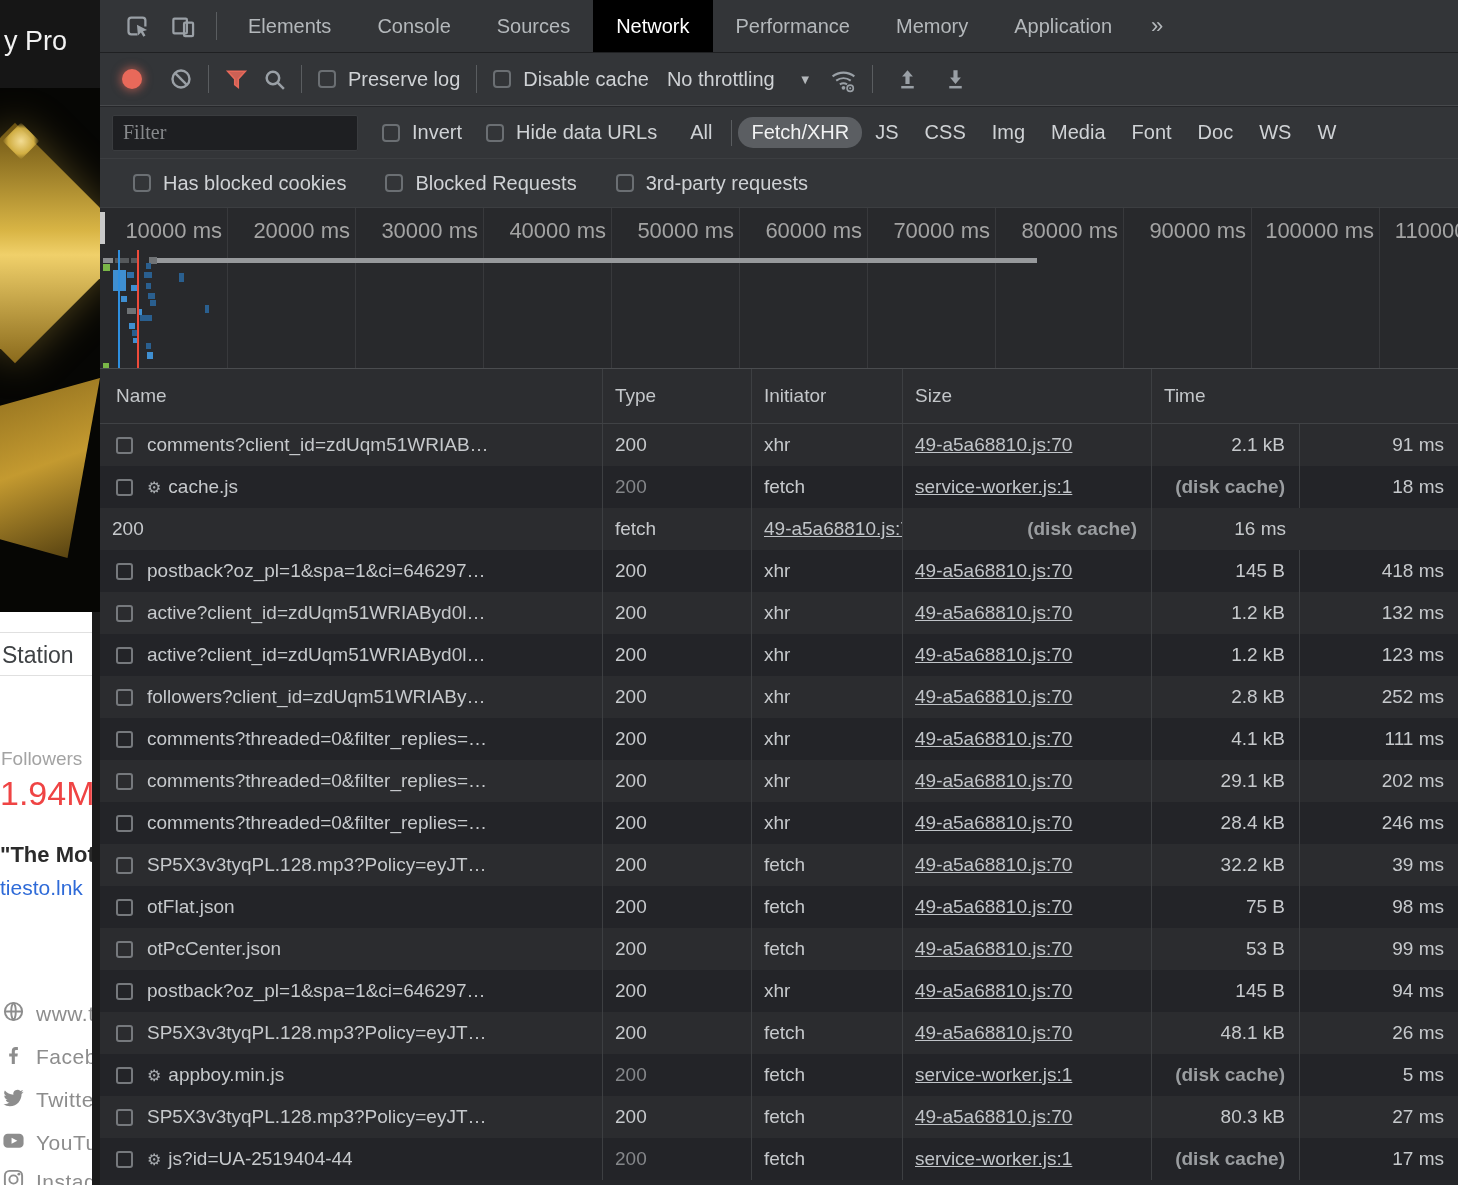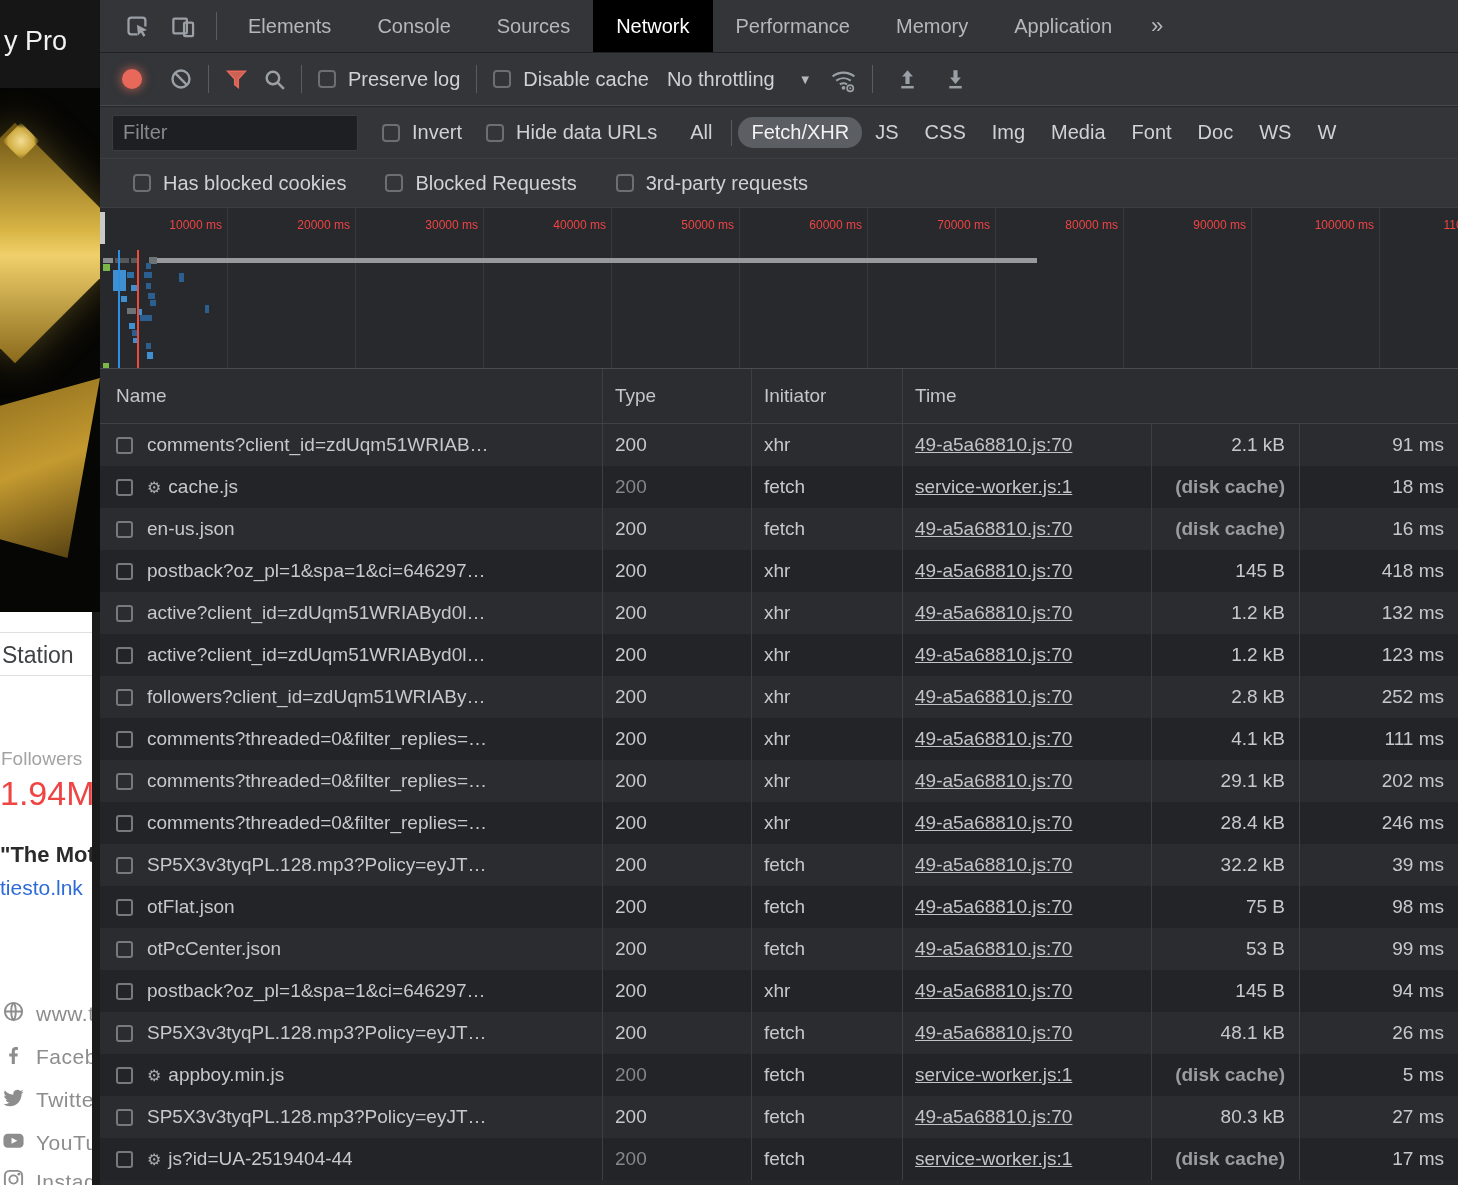--- a/index.html
+++ b/index.html
@@ -44,34 +44,34 @@
 
   .toolbar { position:absolute; left:0; top:53px; width:100%; height:53px; background:#333538; display:flex; align-items:center; border-bottom:1px solid #47494c; padding-left:22px; }
   .record-dot { width:20px; height:20px; border-radius:50%; background:var(--accent,#e8695a); box-shadow:0 0 9px 2px rgba(232,105,90,.55); margin-right:20px; }
   .chk { width:18px; height:18px; border:2px solid #6b6f73; border-radius:4px; background:transparent; flex:0 0 auto; }
   .tb-label { font-size:20px; color:#cfd2d5; margin-left:12px; white-space:nowrap; }
   .throttle { display:flex; align-items:center; margin-left:18px; }
   .throttle .txt { font-size:20px; color:#cfd2d5; }
   .throttle .caret { font-size:13px; color:#b4b8bb; margin-left:24px; }
 
   .filterrow { position:absolute; left:0; top:107px; width:100%; height:52px; background:#333538; display:flex; align-items:center; padding-left:12px; border-bottom:1px solid #3c3e41; }
-  .filter-input { width:246px; height:36px; background:#1e1f22; border:1px solid #3a3c3f; color:#d6d9dc; font-size:20px; padding:0 10px; border-radius:2px; font-family:Liberation Sans, sans-serif; }
+  .filter-input { width:246px; height:36px; background:#1e1f22; border:1px solid #3a3c3f; color:#d6d9dc; font-size:20px; padding:0 10px; border-radius:2px; font-family:Liberation Serif, serif; }
   .filter-input::placeholder { color:#87898c; }
   .f-chk-group { display:flex; align-items:center; margin-left:24px; }
   .pills { display:flex; align-items:center; margin-left:20px; }
   .pill { font-size:20px; color:#cfd2d5; padding:4px 13px; border-radius:15px; white-space:nowrap; }
   .pill.active { background:#5b5e62; color:#f1f2f3; }
   .pill-sep { width:1px; height:26px; background:#5a5d60; margin:0 6px; }
 
   .optionsrow { position:absolute; left:0; top:159px; width:100%; height:49px; background:#333538; display:flex; align-items:center; padding-left:20px; gap:26px; border-bottom:1px solid #3c3e41; }
   .opt { display:flex; align-items:center;padding-left:13px; }
 
   .overview { position:absolute; left:0; top:208px; width:100%; height:160px; background:#28292c; overflow:hidden; }
   .ov-seg { position:absolute; top:0; height:160px; border-right:1px solid #38393c; }
-  .ov-seg .tick { position:absolute; right:5px; top:10px; font-size:12px; color:#ef4444; white-space:nowrap; }
+  .ov-seg .tick { position:absolute; right:5px; top:10px; font-size:22px; color:#a3a3a3; white-space:nowrap; }
   .ov-bar { position:absolute; }
   .ov-line { position:absolute; top:42px; width:2px; height:118px; }
   .ov-handle { position:absolute; left:0; top:4px; width:5px; height:32px; background:#c9c9c9; }
 
   .nettable { position:absolute; left:0; top:368px; width:100%; height:817px; border-top:1px solid #4a4c4f; }
   .thead { display:grid; grid-template-columns:503px 149px 151px 249px 148px 158px; height:55px; background:#2c2d30; border-bottom:1px solid #404245; }
   .thead .th { display:flex; align-items:center; padding-left:12px; font-size:19px; color:#c3c6c9; border-right:1px solid #3d3f42; }
   .thead .th:first-child { padding-left:16px; }
   .thead .th:last-child { border-right:none; }
   .trow { display:grid; grid-template-columns:503px 149px 151px 249px 148px 158px; height:42px; }
@@ -347,20 +347,21 @@
         <div class="ov-bar" style="left: 3px; top: 155px; width: 6px; height: 5px; background: rgb(122, 182, 72);"></div>
         <div class="ov-line" style="left: 18px; background: rgb(46, 143, 224);"></div>
         <div class="ov-line" style="left: 37px; background: rgb(238, 75, 59);"></div>
       </div>
 
     <div class="nettable">
       <div class="thead" id="thead">
           <div class="th">Name</div>
           <div class="th">Type</div>
           <div class="th">Initiator</div>
+          <div class="th">Size</div>
           <div class="th">Time</div>
         </div>
       <div id="tbody">
           <div class="trow light">
             <div class="td name">
               <div class="row-chk"></div>
               <span>comments?client_id=zdUqm51WRIAB…</span>
             </div>
             <div class="td">200</div>
             <div class="td">xhr</div>
@@ -378,24 +379,20 @@
             </div>
             <div class="td dim">200</div>
             <div class="td">fetch</div>
             <div class="td">
               <span class="initiator-link">service-worker.js:1</span>
             </div>
             <div class="td num size-cache">(disk cache)</div>
             <div class="td num">18 ms</div>
           </div>
           <div class="trow light">
-            <div class="td name">
-              <div class="row-chk"></div>
-              <span>en-us.json</span>
-            </div>
             <div class="td">200</div>
             <div class="td">fetch</div>
             <div class="td">
               <span class="initiator-link">49-a5a68810.js:70</span>
             </div>
             <div class="td num size-cache">(disk cache)</div>
             <div class="td num">16 ms</div>
           </div>
           <div class="trow dark">
             <div class="td name">

